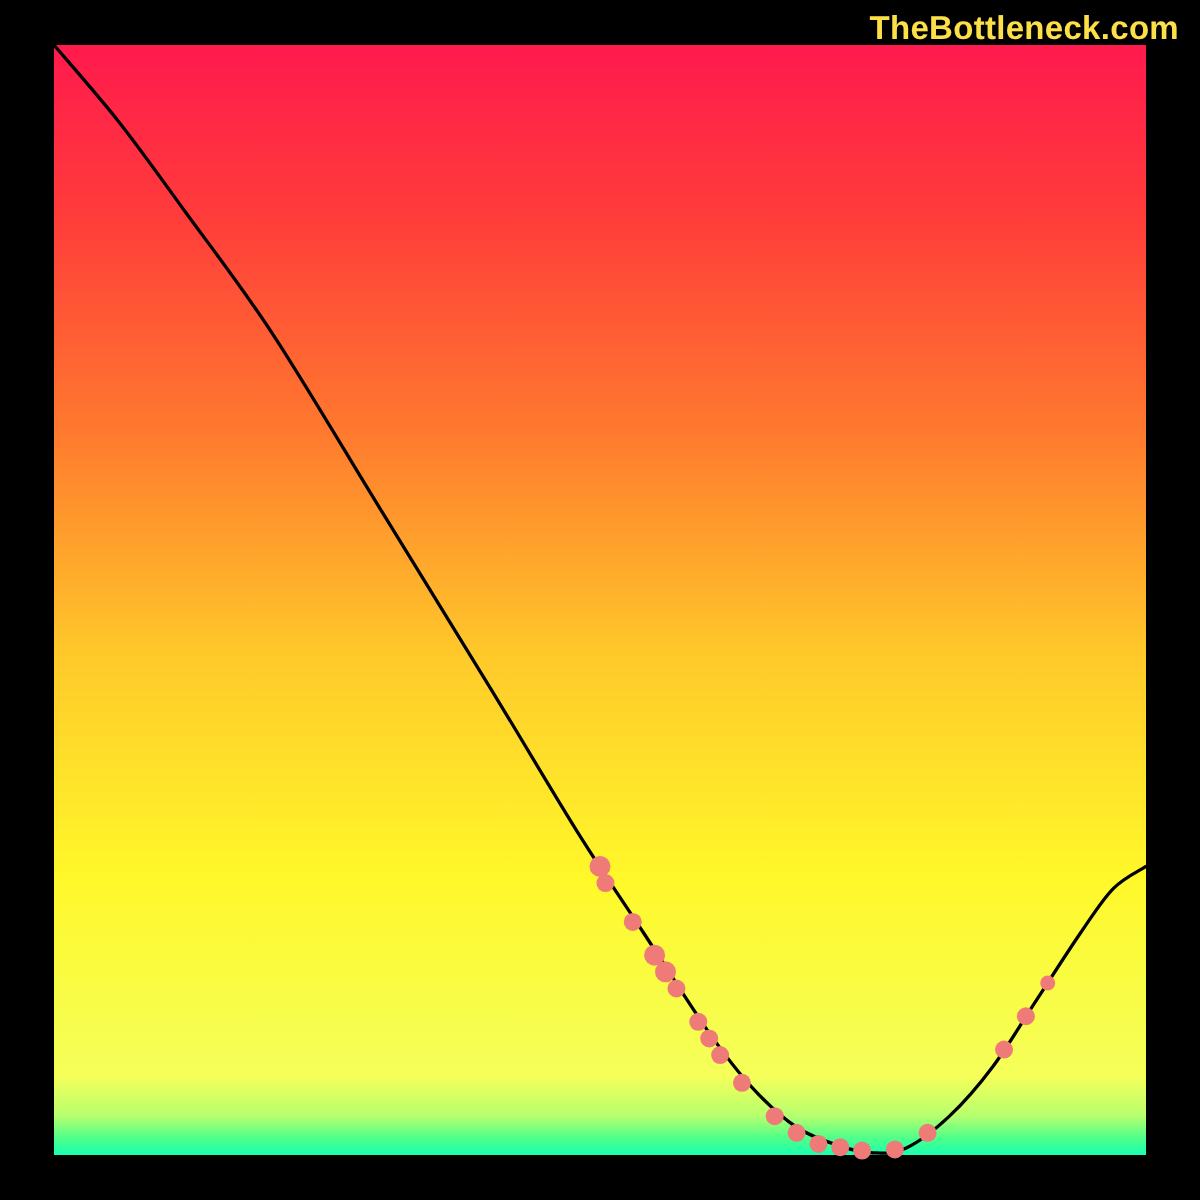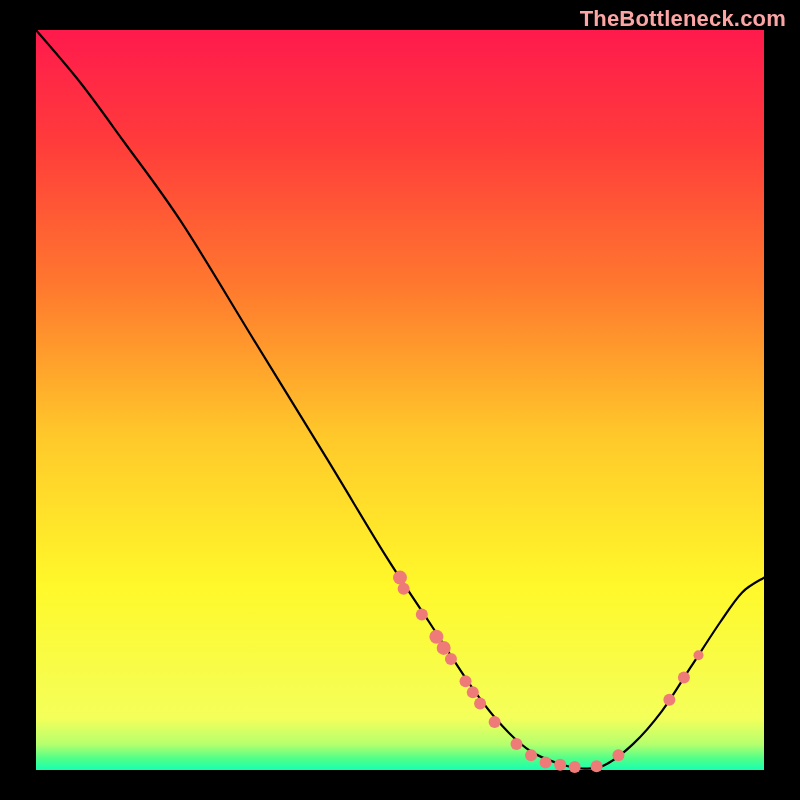--- a/index.html
+++ b/index.html
@@ -16,21 +16,21 @@
     top: 0;
     left: 0;
     width: 800px;
     height: 800px;
     background: #000;
   }
   .watermark {
     position: absolute;
     top: 6px;
     right: 14px;
-    color: #fca5a5;
+    color: #fde047;
     font-size: 22px;
     font-weight: bold;
     letter-spacing: 0.2px;
   }
   svg { display: block; }
 </style>
 </head>
 <body>
 
 <div class="frame">

